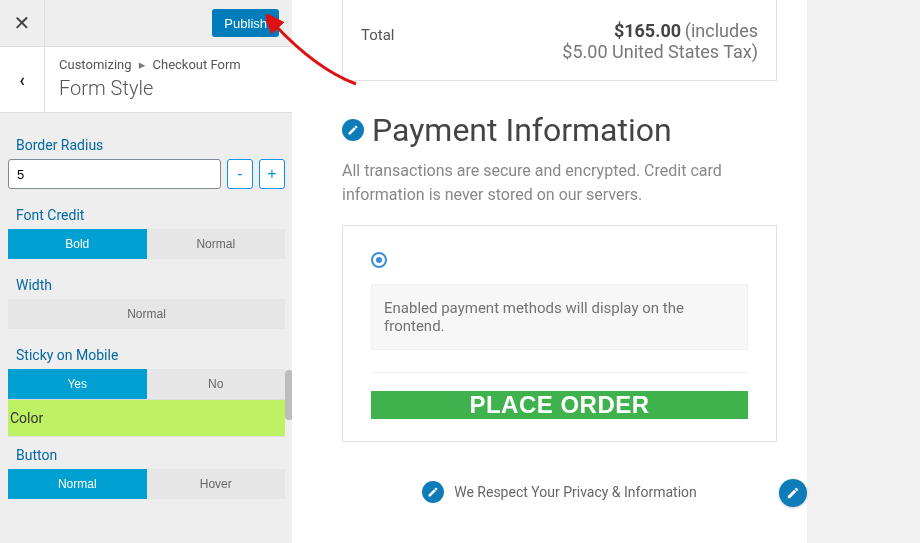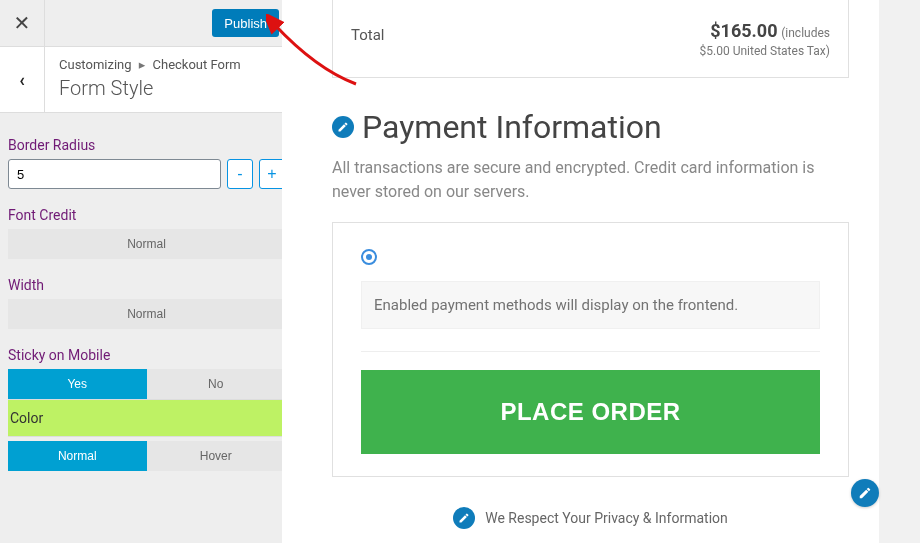--- a/index.html
+++ b/index.html
@@ -82,22 +82,22 @@
   margin-top: 4px;
 }
 .controls {
   padding: 6px 8px 0;
   position: relative;
   height: calc(543px - 47px - 64px);
   overflow-y: auto;
 }
 .field-label {
   font-size: 14px;
-  color: #701a75;
-  margin: 18px 0 6px;
+  color: #0369a1;
+  margin: 18px 8px 6px;
 }
 .num-row { display: flex; gap: 6px; }
 .num-input {
   flex: 1;
   height: 30px;
   border: 1px solid #7e8993;
   border-radius: 3px;
   padding: 0 8px;
   font-size: 13px;
   background: #fff;
@@ -140,40 +140,40 @@
   position: absolute;
   right: 0;
   top: 370px;
   width: 8px;
   height: 50px;
   background: #bdbdbd;
   border-radius: 4px;
 }
 .preview {
   position: absolute;
-  left: 282px;
+  left: 292px;
   top: 0;
-  width: 597px;
+  width: 515px;
   height: 543px;
   background: #fff;
   padding: 0 30px 0 50px;
 }
 .total-box {
   border: 1px solid #e0e0e0;
   border-top: none;
   padding: 20px 18px 18px;
   display: flex;
   justify-content: space-between;
   color: #666;
   margin-bottom: 30px;
 }
 .total-label { font-size: 15px; color: #555; padding-top: 6px;}
 .total-right { text-align: right; font-size: 15px; color:#666;}
 .total-amount { font-size: 18px; font-weight: 700; color: #444; }
-.total-note { font-size: 12px; color: #777; text-align: right; }
+.total-note { font-size: 18px; color: #777; text-align: right; }
 .heading-row { display: flex; align-items: center; gap: 6px; }
 h2.section-h {
   font-size: 32px;
   font-weight: 400;
   color: #444;
 }
 .edit-badge {
   width: 22px; height:22px;
   border-radius: 50%;
   background: #0f7cba;
@@ -221,32 +221,32 @@
   border-top: 1px solid #eee;
   margin-bottom: 18px;
 }
 .place-order {
   width: 100%;
   background: #3fb24d;
   color: #fff;
   border: none;
   font-size: 24px;
   font-weight: 700;
-  padding: 28px 0;
+  padding: 0 0;
   cursor: pointer;
   letter-spacing: 0.5px;
 }
 .privacy-line {
   display: flex;
   align-items: center;
   justify-content: center;
   gap: 8px;
   color: #666;
   font-size: 14px;
-  margin-top: 30px;
+  margin-top: 39px;
 }
 .fab {
   position: absolute;
   right: 0;
   bottom: 36px;
   width: 28px; height: 28px;
   border-radius: 50%;
   background: #0f7cba;
   display: flex;
   align-items: center;
@@ -291,36 +291,38 @@
 
     <div class="field-label">Border Radius</div>
     <div class="num-row">
       <input class="num-input" value="5" style="">
       <button class="step-btn">-</button>
       <button class="step-btn">+</button>
     </div>
 
     <div class="field-label">Font Credit</div>
     <div class="toggle-row">
+      <button class="toggle-btn active">Bold</button>
       <button class="toggle-btn">Normal</button>
     </div>
 
     <div class="field-label">Width</div>
     <div class="toggle-row">
       <button class="toggle-btn">Normal</button>
     </div>
 
     <div class="field-label">Sticky on Mobile</div>
     <div class="toggle-row">
       <button class="toggle-btn active">Yes</button>
       <button class="toggle-btn">No</button>
     </div>
 
     <div class="group-heading">Color</div>
 
+    <div class="field-label" style="margin-top:10px">Button</div>
     <div class="toggle-row">
       <button class="toggle-btn active">Normal</button>
       <button class="toggle-btn">Hover</button>
     </div>
 
   </div>
   <div class="scrollbar-fake"></div>
 </div>
 
 <div class="preview">

